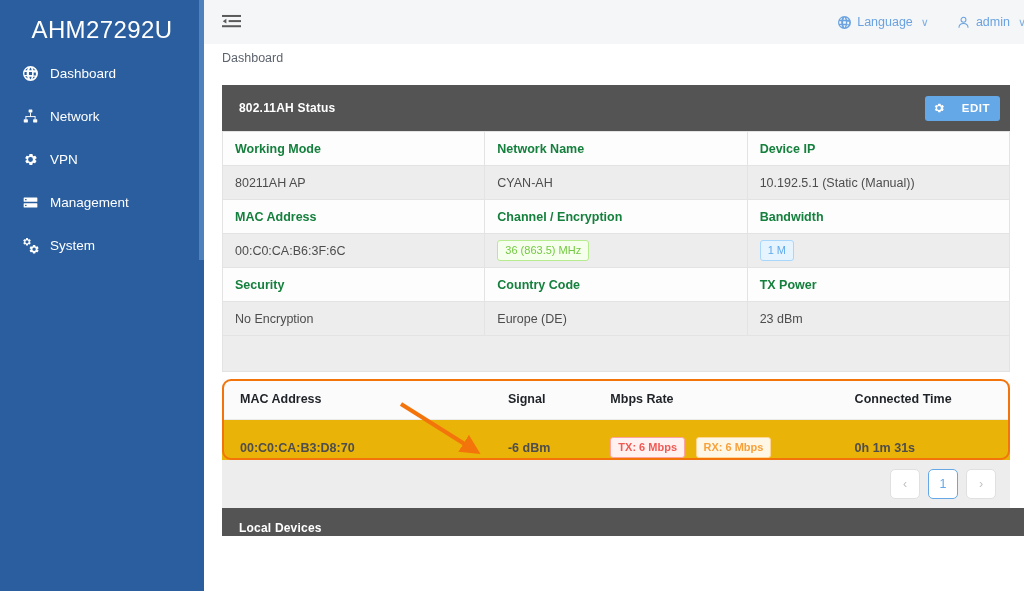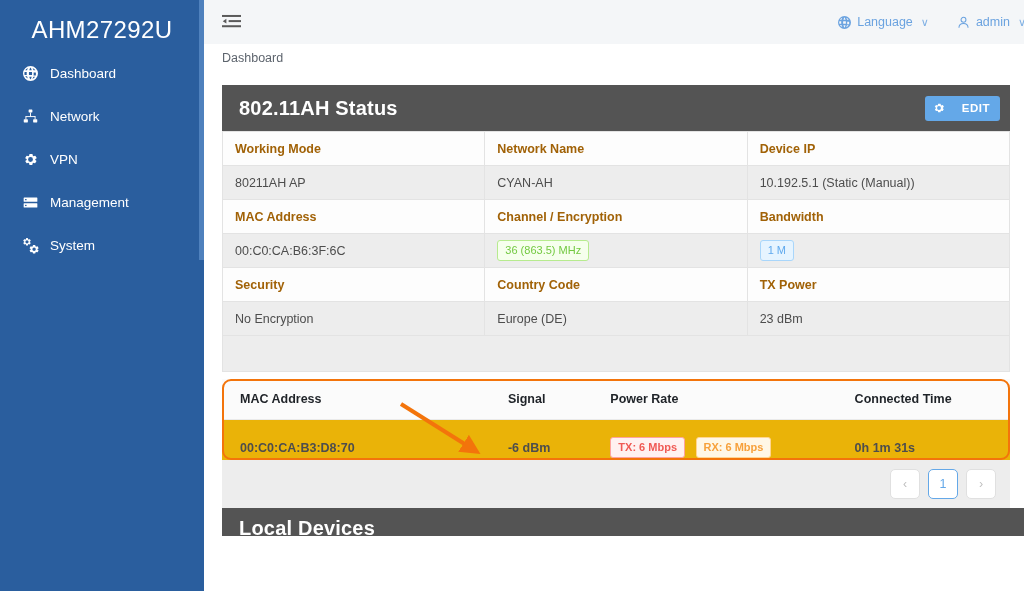--- a/index.html
+++ b/index.html
@@ -105,21 +105,21 @@
   }
 
   
   .card { width: 788px; background: #ffffff; }
   .card-head {
     height: 46px;
     background: #545454;
     display: flex; align-items: center;
     padding: 0 10px 0 17px;
   }
-  .card-title { color: #ffffff; font-size: 20px; font-weight: 600; letter-spacing: .2px; }
+  .card-title { color: #ffffff; font-size: 12px; font-weight: 600; letter-spacing: .2px; }
   .edit-btn {
     margin-left: auto;
     background: #64a8e8;
     color: #ffffff;
     border: none;
     border-radius: 3px;
     height: 25px;
     padding: 0 10px 0 8px;
     font-size: 11.5px;
     font-weight: 600;
@@ -130,21 +130,21 @@
   }
 
   
   table.status { width: 100%; border-collapse: collapse; table-layout: fixed; }
   table.status td {
     border: 1px solid #e3e3e3;
     height: 34px;
     font-size: 12.5px;
     padding: 0 12px;
   }
-  tr.hdr td { background: #fdfdfd; font-weight: 700; color: #a16207; text-align: left; }
+  tr.hdr td { background: #fdfdfd; font-weight: 700; color: #15803d; text-align: left; }
   tr.val td { background: #ededed; color: #4d4d4d; }
 
   .badge {
     display: inline-block;
     border-radius: 3px;
     font-size: 11px;
     line-height: 1;
     padding: 4px 7px;
     border: 1px solid transparent;
     vertical-align: middle;
@@ -394,21 +394,21 @@
         </table>
 
         <div class="table-gap"></div>
 
         <div class="clients-wrap">
           <table class="clients">
             <thead>
               <tr>
                 <th style="width:34%">MAC Address</th>
                 <th style="width:13%">Signal</th>
-                <th style="width:31%">Power Rate</th>
+                <th style="width:31%">Mbps Rate</th>
                 <th style="width:22%">Connected Time</th>
               </tr>
             </thead>
             <tbody>
               <tr>
                 <td>00:C0:CA:B3:D8:70</td>
                 <td>-6 dBm</td>
                 <td>
                   <span class="badge badge-red">TX: 6 Mbps</span>
                   <span class="badge badge-orange" style="margin-left:7px">RX: 6 Mbps</span>

